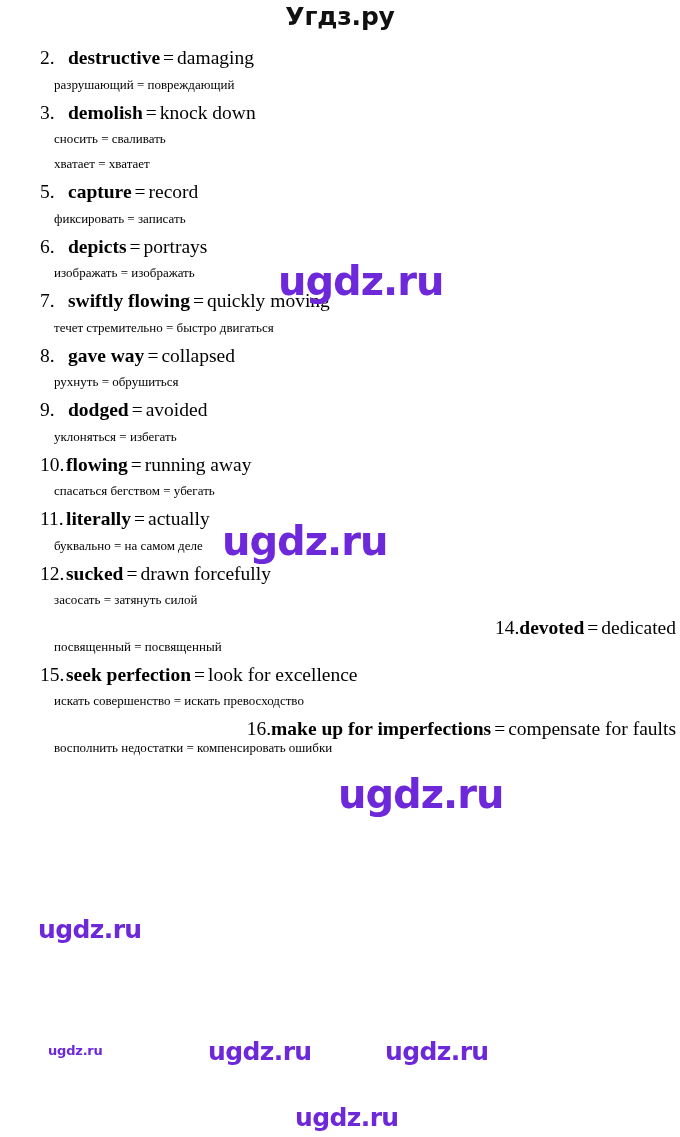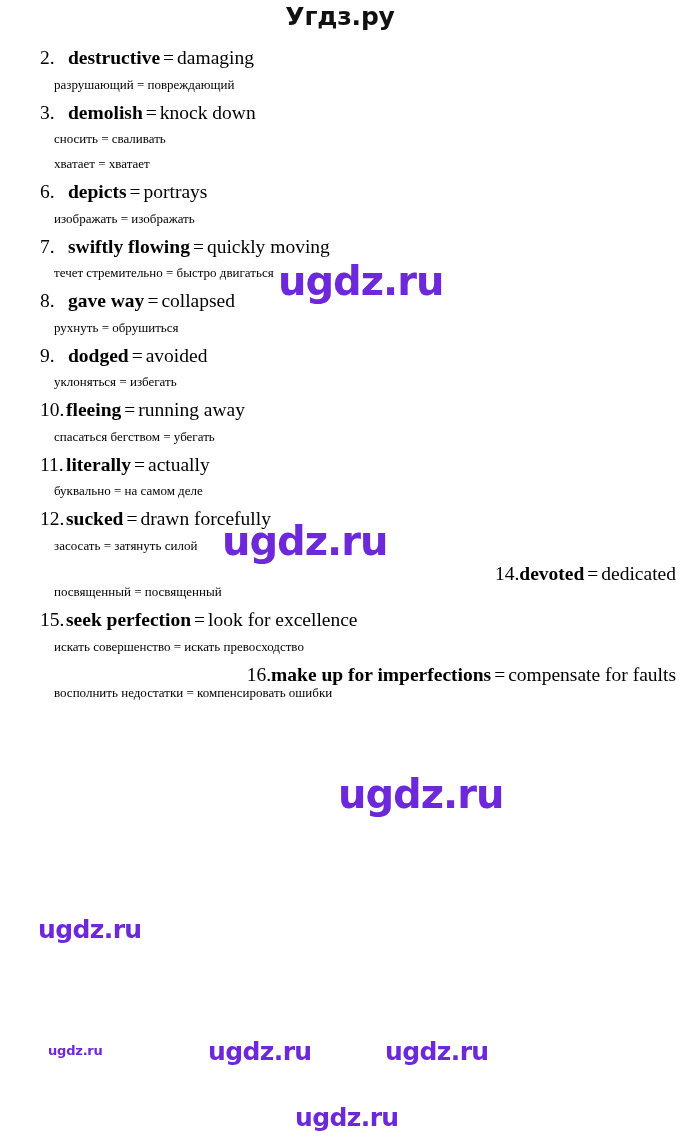--- a/index.html
+++ b/index.html
@@ -110,37 +110,41 @@
         <div class="line line-ru">разрушающий = повреждающий</div>
       </div>
       <div class="entry">
         <div class="line line-en"><span class="num">3.</span><span class="term">demolish</span><span class="eq">=</span><span class="syn">knock down</span></div>
         <div class="line line-ru">сносить = сваливать</div>
       </div>
       <div class="entry">
         <div class="line line-ru">хватает = хватает</div>
       </div>
       <div class="entry">
+        <div class="line line-en"><span class="num">5.</span><span class="term">capture</span><span class="eq">=</span><span class="syn">record</span></div>
+        <div class="line line-ru">фиксировать = записать</div>
+      </div>
+      <div class="entry">
         <div class="line line-en"><span class="num">6.</span><span class="term">depicts</span><span class="eq">=</span><span class="syn">portrays</span></div>
         <div class="line line-ru">изображать = изображать</div>
       </div>
       <div class="entry">
         <div class="line line-en"><span class="num">7.</span><span class="term">swiftly flowing</span><span class="eq">=</span><span class="syn">quickly moving</span></div>
         <div class="line line-ru">течет стремительно = быстро двигаться</div>
       </div>
       <div class="entry">
         <div class="line line-en"><span class="num">8.</span><span class="term">gave way</span><span class="eq">=</span><span class="syn">collapsed</span></div>
         <div class="line line-ru">рухнуть = обрушиться</div>
       </div>
       <div class="entry">
         <div class="line line-en"><span class="num">9.</span><span class="term">dodged</span><span class="eq">=</span><span class="syn">avoided</span></div>
         <div class="line line-ru">уклоняться = избегать</div>
       </div>
       <div class="entry">
-        <div class="line line-en"><span class="num wide">10.</span><span class="term">fleeing</span><span class="eq">=</span><span class="syn">running away</span></div>
+        <div class="line line-en"><span class="num wide">10.</span><span class="term">flowing</span><span class="eq">=</span><span class="syn">running away</span></div>
         <div class="line line-ru">спасаться бегством = убегать</div>
       </div>
       <div class="entry">
         <div class="line line-en"><span class="num wide">11.</span><span class="term">literally</span><span class="eq">=</span><span class="syn">actually</span></div>
         <div class="line line-ru">буквально = на самом деле</div>
       </div>
       <div class="entry">
         <div class="line line-en"><span class="num wide">12.</span><span class="term">sucked</span><span class="eq">=</span><span class="syn">drawn forcefully</span></div>
         <div class="line line-ru">засосать = затянуть силой</div>
       </div>

